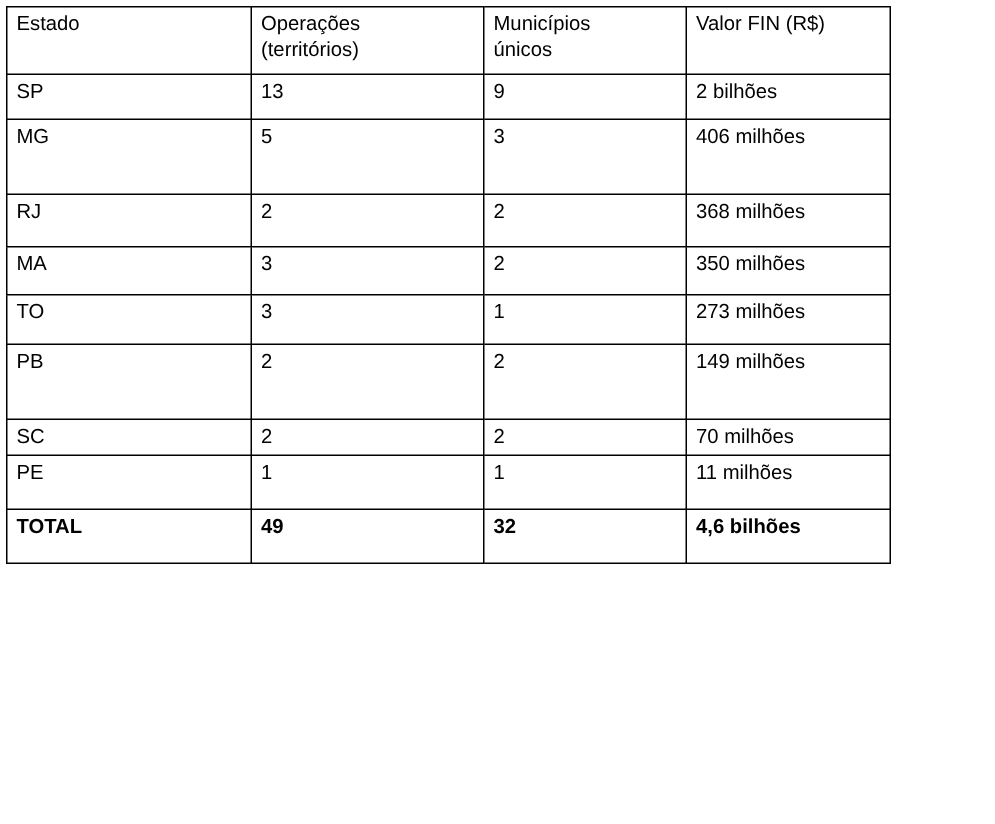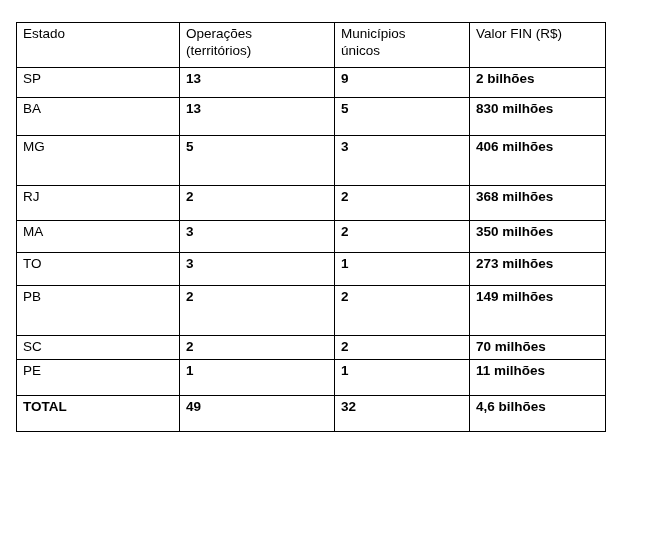--- a/index.html
+++ b/index.html
@@ -16,47 +16,46 @@
   }
   .page {
     position: relative;
     width: 663px;
     height: 549px;
     background: #ffffff;
     box-sizing: border-box;
   }
   table.data-table {
     position: absolute;
-    left: 16px;
+    left: 4px;
     top: 4px;
     width: 589px;
     border-collapse: collapse;
     table-layout: fixed;
-    margin-top: 18px;
   }
   table.data-table col.c0 { width: 163px; }
   table.data-table col.c1 { width: 155px; }
   table.data-table col.c2 { width: 135px; }
   table.data-table col.c3 { width: 136px; }
 
   table.data-table th,
   table.data-table td {
     border: 1px solid #000000;
     vertical-align: top;
     padding: 3px 0 3px 6px;
     font-size: 13.5px;
     line-height: 1.25;
     text-align: left;
   }
   table.data-table thead th {
     font-weight: normal;
     height: 38px;
   }
   table.data-table tbody td {
-    font-weight: bold;
+    font-weight: normal;
   }
   table.data-table tbody td.state-cell {
     font-weight: normal;
   }
   table.data-table tbody tr.total-row td,
   table.data-table tbody tr.total-row td.state-cell {
     font-weight: bold;
   }
 </style>
 </head>
@@ -87,26 +86,20 @@
           <span>Valor FIN (R$)</span>
         </th>
       </tr>
     </thead>
     <tbody id="table-body">
         <tr style="height: 30px;">
           <td class="state-cell">SP</td>
           <td>13</td>
           <td>9</td>
           <td>2 bilhões</td>
-        </tr>
-        <tr style="height: 38px;">
-          <td class="state-cell">BA</td>
-          <td>13</td>
-          <td>5</td>
-          <td>830 milhões</td>
         </tr>
         <tr style="height: 50px;">
           <td class="state-cell">MG</td>
           <td>5</td>
           <td>3</td>
           <td>406 milhões</td>
         </tr>
         <tr style="height: 35px;">
           <td class="state-cell">RJ</td>
           <td>2</td>

